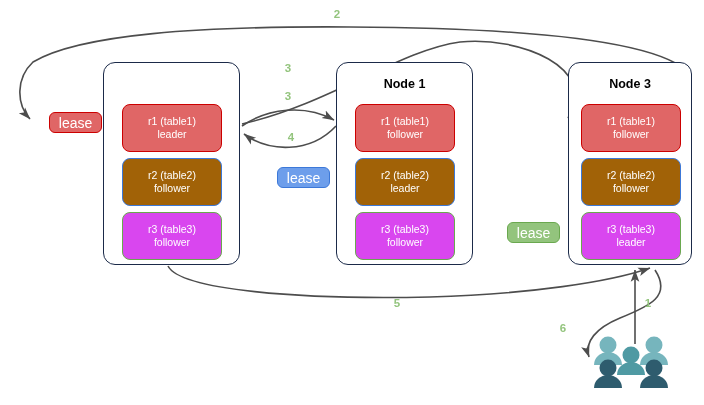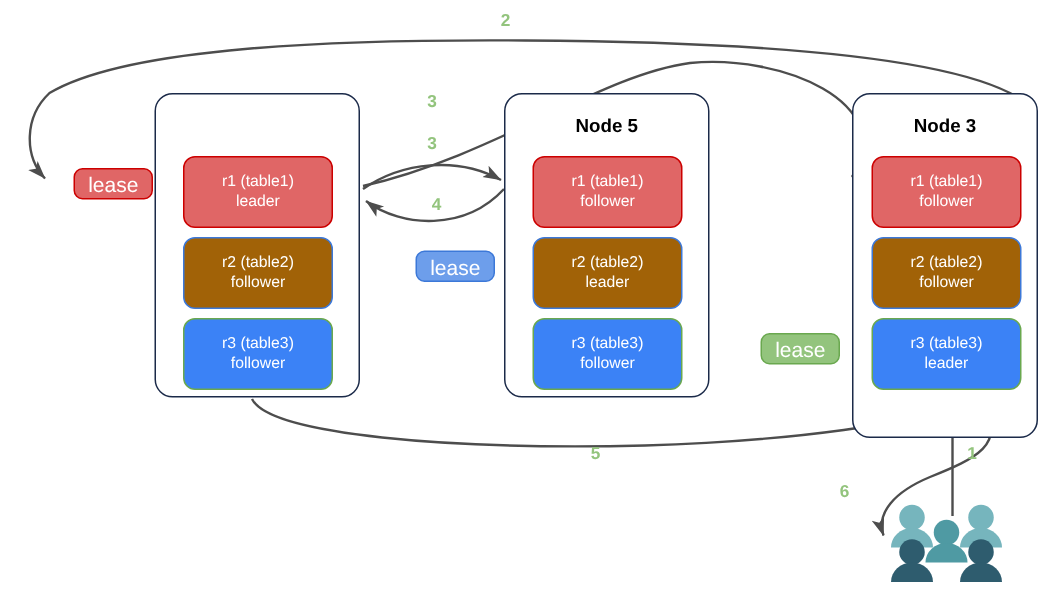--- a/index.html
+++ b/index.html
@@ -54,21 +54,21 @@
     align-items: center;
     justify-content: center;
     font-size: 10.5px;
     line-height: 13px;
     color: #ffffff;
     text-align: center;
   }
   .replica .rl { display: block; }
   .rep-red   { background: #e06666; border: 1.6px solid #cc0000; }
   .rep-blue  { background: #a16207; border: 1.6px solid #3c78d8; }
-  .rep-green { background: #3b82f6; border: 1.6px solid #6aa84f; }
+  .rep-green { background: #d946ef; border: 1.6px solid #6aa84f; }
 
   .lease {
     position: absolute;
     box-sizing: border-box;
     border-radius: 6px;
     display: flex;
     align-items: center;
     justify-content: center;
     font-size: 14px;
     color: #ffffff;
@@ -128,39 +128,39 @@
       <span class="rl">follower</span>
     </div>
 
     <div class="replica rep-green" style="left:18px; top:149px; width:100px; height:48px;">
       <span class="rl">r3 (table3)</span>
       <span class="rl">follower</span>
     </div>
   </div>
 
   <div class="node-box" style="left:336px; top:62px; width:137px; height:203px;">
-    <div class="node-title" style="top:14px;">Node 5</div>
+    <div class="node-title" style="top:14px;">Node 1</div>
 
     <div class="replica rep-red" style="left:18px; top:41px; width:100px; height:48px;">
       <span class="rl">r1 (table1)</span>
       <span class="rl">follower</span>
     </div>
 
     <div class="replica rep-blue" style="left:18px; top:95px; width:100px; height:48px;">
       <span class="rl">r2 (table2)</span>
       <span class="rl">leader</span>
     </div>
 
     <div class="replica rep-green" style="left:18px; top:149px; width:100px; height:48px;">
       <span class="rl">r3 (table3)</span>
       <span class="rl">follower</span>
     </div>
   </div>
 
-  <div class="node-box" style="left:568px; top:62px; width:124px; height:230px;">
+  <div class="node-box" style="left:568px; top:62px; width:124px; height:203px;">
     <div class="node-title" style="top:14px;">Node 3</div>
 
     <div class="replica rep-red" style="left:12px; top:41px; width:100px; height:48px;">
       <span class="rl">r1 (table1)</span>
       <span class="rl">follower</span>
     </div>
 
     <div class="replica rep-blue" style="left:12px; top:95px; width:100px; height:48px;">
       <span class="rl">r2 (table2)</span>
       <span class="rl">follower</span>

